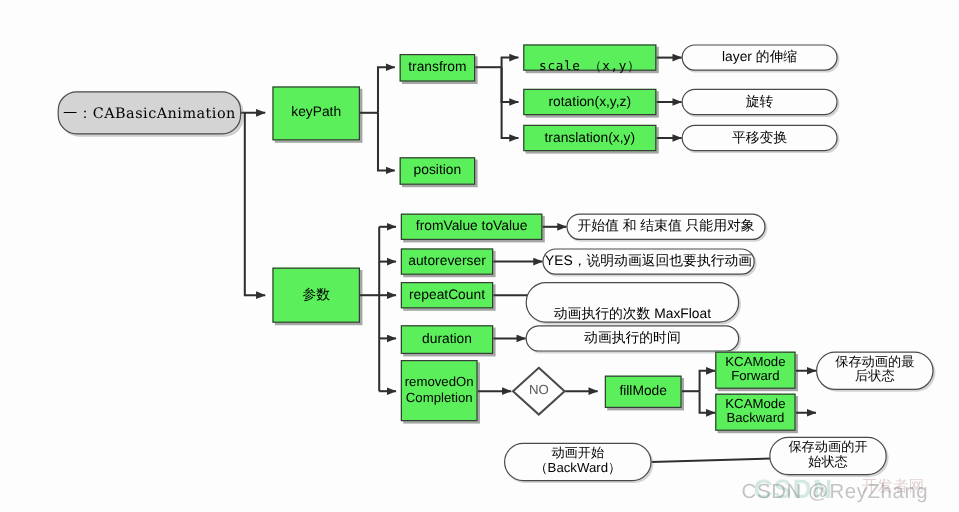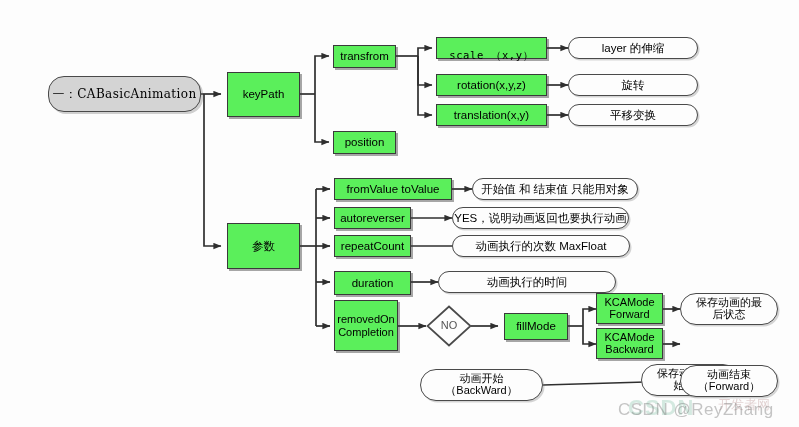--- a/index.html
+++ b/index.html
@@ -238,21 +238,21 @@
   </div>
 
   <div class="node node-round" style="left:472px; top:178px; width:166px; height:22px;">
     <span>开始值 和 结束值 只能用对象</span>
   </div>
 
   <div class="node node-round" style="left:452px; top:207px; width:177px; height:22px;">
     <span>YES，说明动画返回也要执行动画</span>
   </div>
 
-  <div class="node node-round" style="left:452px; top:235px; width:178px; height:22px;">
+  <div class="node node-round" style="left:438px; top:235px; width:178px; height:34px;align-items:flex-end;">
     <span>动画执行的次数 MaxFloat</span>
   </div>
 
   <div class="node node-round" style="left:438px; top:271px; width:178px; height:22px;">
     <span>动画执行的时间</span>
   </div>
 
   <div class="node node-green" style="left:504px; top:313px; width:64px; height:27px;">
     <span>fillMode</span>
   </div>
@@ -282,22 +282,18 @@
   <div class="node node-round" style="left:641px; top:328px; width:98px; height:32px; font-size:11px;margin-top:36px;">
     <span class="nlines">保存动画的开
 始状态</span>
   </div>
 
   <div class="node node-round" style="left:420px; top:369px; width:123px; height:32px; font-size:11px;">
     <span class="nlines">动画开始
 （BackWard）</span>
   </div>
 
-  <div class="node node-round" style="left:680px; top:365px; width:98px; height:32px; font-size:11px;">
-    <span class="nlines">动画结束
-（Forward）</span>
-  </div>
 
   <div id="watermark-logo">CSDN</div>
   <div id="watermark-cn">开发者网</div>
   <div id="watermark">CSDN @ReyZhang</div>
 
 </div>
 
 </body></html>

